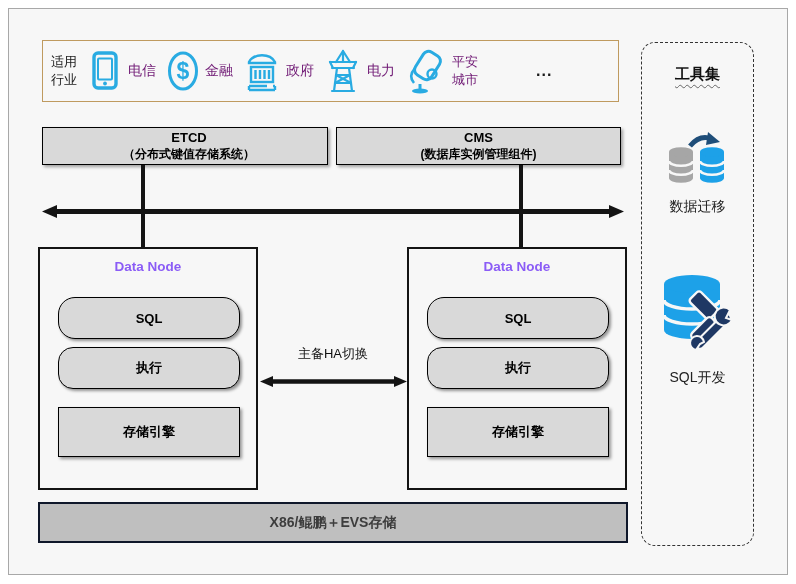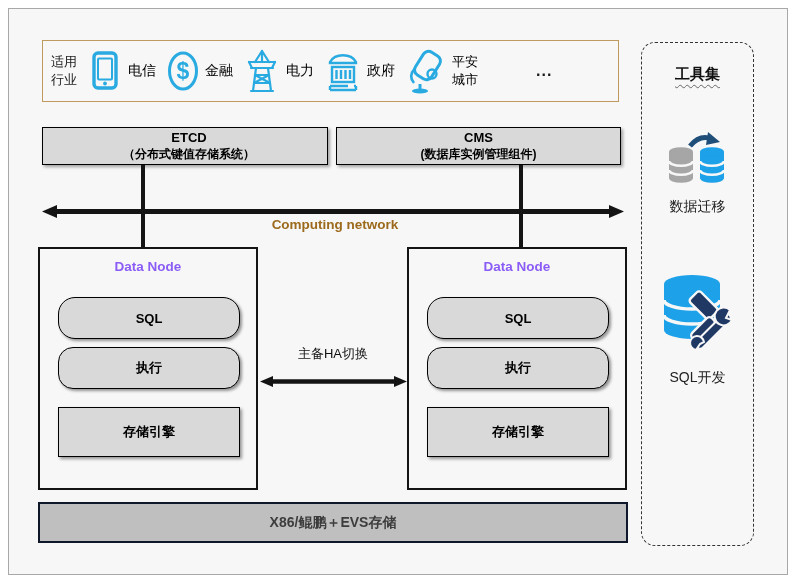--- a/index.html
+++ b/index.html
@@ -3,21 +3,21 @@
 <meta charset="utf-8">
 <style>
   html,body{margin:0;padding:0;background:#ffffff;font-family:"Liberation Sans",sans-serif;}
   .canvas{position:relative;width:796px;height:584px;background:#ffffff;overflow:hidden;}
   .frame{position:absolute;left:8px;top:8px;width:778px;height:565px;border:1px solid #a8a8a8;background:#f7f7f7;}
 
   
   .industry-box{position:absolute;left:42px;top:40px;width:577px;height:62px;border:1px solid #bf9a5f;display:flex;align-items:center;box-sizing:border-box;padding-left:8px;}
   .industry-label{width:30px;font-size:13px;color:#1a1a1a;line-height:1.4;margin-right:6px;}
   .ind-item{display:flex;align-items:center;}
-  .ind-item .lbl{font-size:14px;color:#000000;margin-left:5px;margin-right:10px;white-space:nowrap;}
+  .ind-item .lbl{font-size:14px;color:#701a75;margin-left:5px;margin-right:10px;white-space:nowrap;}
   .ind-item .lbl.wrap{white-space:normal;width:32px;font-size:13px;line-height:1.35;}
   .dots{font-size:16px;font-weight:bold;color:#1a1a1a;margin-left:42px;letter-spacing:1px;}
 
   
   .gbox{position:absolute;background:#d9d9d9;border:1px solid #000;box-shadow:2px 2px 3px rgba(0,0,0,0.35);box-sizing:border-box;display:flex;flex-direction:column;align-items:center;justify-content:center;}
   .gbox .t1{font-size:13px;font-weight:bold;color:#000;line-height:1.25;}
   .gbox .t2{font-size:12px;font-weight:bold;color:#000;line-height:1.25;}
   .etcd{left:42px;top:127px;width:286px;height:38px;padding-left:8px;}
   .cms{left:336px;top:127px;width:285px;height:38px;}
 
@@ -68,20 +68,32 @@
       </svg>
       <span class="lbl">电信</span>
     </div>
 
     <div class="ind-item">
       <svg width="34" height="44" viewBox="0 0 34 44">
         <ellipse cx="17" cy="22" rx="13.5" ry="18" fill="none" stroke="#29abe2" stroke-width="3"></ellipse>
         <text x="17" y="30" font-size="23" font-weight="bold" fill="#29abe2" text-anchor="middle" font-family="Liberation Sans,sans-serif">$</text>
       </svg>
       <span class="lbl">金融</span>
+    </div>
+
+    <div class="ind-item">
+      <svg width="38" height="42" viewBox="0 0 38 42">
+        <g fill="none" stroke="#29abe2" stroke-width="2.4">
+          <path d="M6 12 C11 3 27 3 32 12 L32 13 L6 13 Z"></path>
+          <rect x="8" y="17" width="22" height="15"></rect>
+          <path d="M12.5 20 V29 M17 20 V29 M21.5 20 V29 M26 20 V29"></path>
+          <path d="M6 36 H24 M30 36 H32 M6 40 H32 M6 36 V40 M32 36 V40"></path>
+        </g>
+      </svg>
+      <span class="lbl">政府</span>
     </div>
 
     <div class="ind-item">
       <svg width="38" height="44" viewBox="0 0 38 44">
         <g fill="none" stroke="#29abe2" stroke-width="2.2" stroke-linecap="round">
           <path d="M19 2 V12"></path>
           <path d="M19 2 L12 13 M19 2 L26 13"></path>
           <path d="M6 13 H32"></path>
           <path d="M8 19 H30"></path>
           <path d="M6 13 L9 19 M32 13 L29 19"></path>
@@ -89,32 +101,20 @@
           <path d="M12 26 H26"></path>
           <path d="M12 26 L27 34 M26 26 L11 34"></path>
           <path d="M11 34 H27"></path>
           <path d="M8 42 H30"></path>
         </g>
       </svg>
       <span class="lbl">电力</span>
     </div>
 
     <div class="ind-item">
-      <svg width="38" height="42" viewBox="0 0 38 42">
-        <g fill="none" stroke="#29abe2" stroke-width="2.4">
-          <path d="M6 12 C11 3 27 3 32 12 L32 13 L6 13 Z"></path>
-          <rect x="8" y="17" width="22" height="15"></rect>
-          <path d="M12.5 20 V29 M17 20 V29 M21.5 20 V29 M26 20 V29"></path>
-          <path d="M6 36 H24 M30 36 H32 M6 40 H32 M6 36 V40 M32 36 V40"></path>
-        </g>
-      </svg>
-      <span class="lbl">政府</span>
-    </div>
-
-    <div class="ind-item">
       <svg width="42" height="46" viewBox="0 0 42 46">
         <g fill="none" stroke="#29abe2" stroke-width="3">
           <rect x="13" y="4" width="19" height="27" rx="6" transform="rotate(32 22.5 17.5)"></rect>
           <circle cx="27" cy="26" r="4.5" stroke-width="2.4"></circle>
           <path d="M10 20 Q3 28 9 35" stroke-width="2.6"></path>
           <path d="M15 36 V42" stroke-width="3"></path>
         </g>
         <ellipse cx="15" cy="43" rx="8" ry="2.4" fill="#29abe2"></ellipse>
       </svg>
       <span class="lbl wrap">平安城市</span>
@@ -133,21 +133,20 @@
   </div>
 
   <div class="vline l"></div>
   <div class="vline r"></div>
 
   <svg class="arrow-svg" style="left:40px;top:203px;" width="586" height="17">
     <line x1="14" y1="8.5" x2="572" y2="8.5" stroke="#141414" stroke-width="5"></line>
     <polygon points="2,8.5 17,2 17,15" fill="#141414"></polygon>
     <polygon points="584,8.5 569,2 569,15" fill="#141414"></polygon>
   </svg>
-  <div class="net-label">Computing network</div>
 
   <div class="node left">
     <div class="node-title">Data Node</div>
     <div class="layer l1">SQL</div>
     <div class="layer l2">执行</div>
     <div class="layer l3">存储引擎</div>
   </div>
   <div class="node right">
     <div class="node-title">Data Node</div>
     <div class="layer l1">SQL</div>

